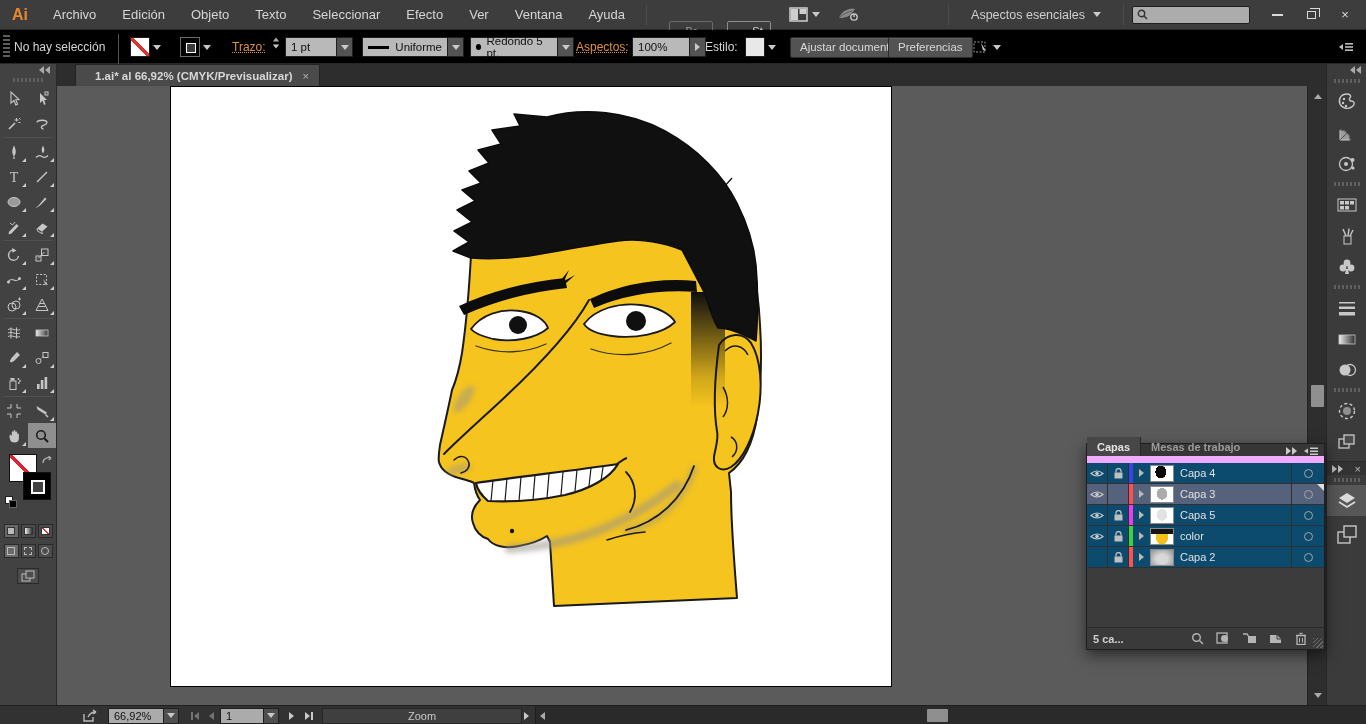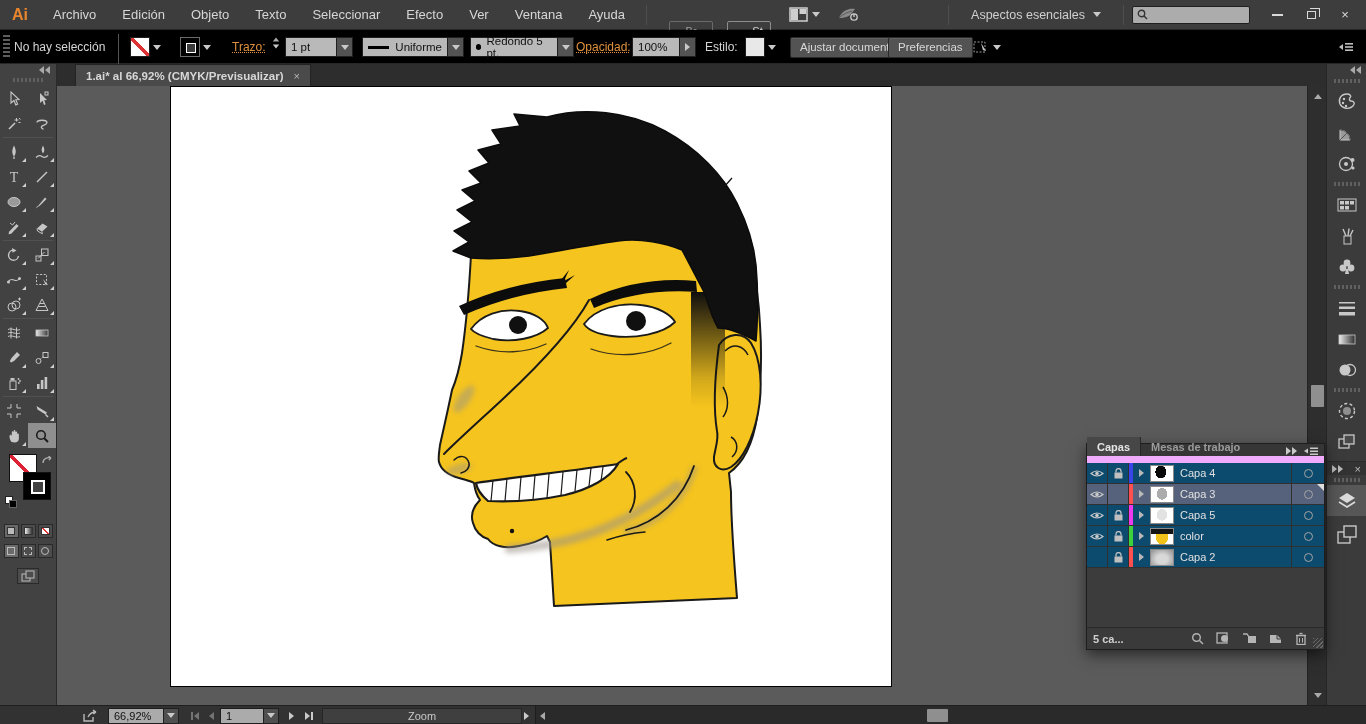--- a/index.html
+++ b/index.html
@@ -61,21 +61,21 @@
   .dot-sample { width:6px; height:6px; border-radius:50%; background:#000; margin-right:5px; }
   .cb-btn { height:21px; background:#535353; border:1px solid #2a2a2a; border-radius:2px; color:#d8d8d8;
     font-size:11.5px; display:flex; align-items:center; padding:0 9px;
     box-shadow:inset 0 1px 0 rgba(255,255,255,.08); }
   .style-swatch { width:20px; height:20px; background:#e8e8e8; border:1px solid #1d1d1d; }
 
   
   #tabbar { position:absolute; left:57px; top:64px; width:1269px; height:22px; background:#2d2d2d; }
   #doc-tab { position:absolute; left:18px; top:0; height:22px; background:#4a4a4a; border:1px solid #232323;
     border-bottom:none; display:flex; align-items:center; padding:0 10px; gap:10px; }
-  #doc-tab span.t { color:#d8d8d8; font-size:11.5px; font-weight:bold; }
+  #doc-tab span.t { color:#d8d8d8; font-size:11.5px; font-weight:bold;margin-left:9px; }
   #doc-tab span.x { color:#b5b5b5; font-size:11px; }
 
   
   #toolbar { position:absolute; left:0; top:64px; width:57px; height:641px; background:#424242; border-right:1px solid #2a2a2a; }
   #tb-head { height:12px; display:flex; justify-content:flex-end; align-items:center; padding-right:6px; gap:1px; }
   #tb-grip { width:30px; margin:2px auto 4px auto; }
   .tool-row { display:flex; }
   .tool { width:28px; height:25px; display:flex; align-items:center; justify-content:center; position:relative; }
   .tool.fly:after { content:""; position:absolute; right:2px; bottom:2px;
     border-left:4px solid transparent; border-bottom:4px solid #cfcfcf; width:0; height:0; }
@@ -278,24 +278,24 @@
     <div class="cb" style="left:470px">
       <span class="cb-field" style="width:88px">
           <span class="dot-sample"></span>
           <span>Redondo 5 pt.</span>
         </span>
       <span class="cb-field-drop">
           <span class="tri-d"></span>
         </span>
     </div>
     <div class="cb" style="left:576px">
-        <span class="cb-link">Opacidad:</span>
+        <span class="cb-link">Aspectos:</span>
       </div>
     <div class="cb" style="left:632px">
-      <span class="cb-field" style="width:48px">100%</span>
+      <span class="cb-field" style="width:58px">100%</span>
       <span class="cb-field-drop">
           <span class="tri-r" style="border-left-color:#c9c9c9"></span>
         </span>
     </div>
     <div class="cb" style="left:705px">
         <span class="cb-label">Estilo:</span>
       </div>
     <div class="cb" style="left:745px">
         <span class="style-swatch"></span>
         <span class="cb-drop">

